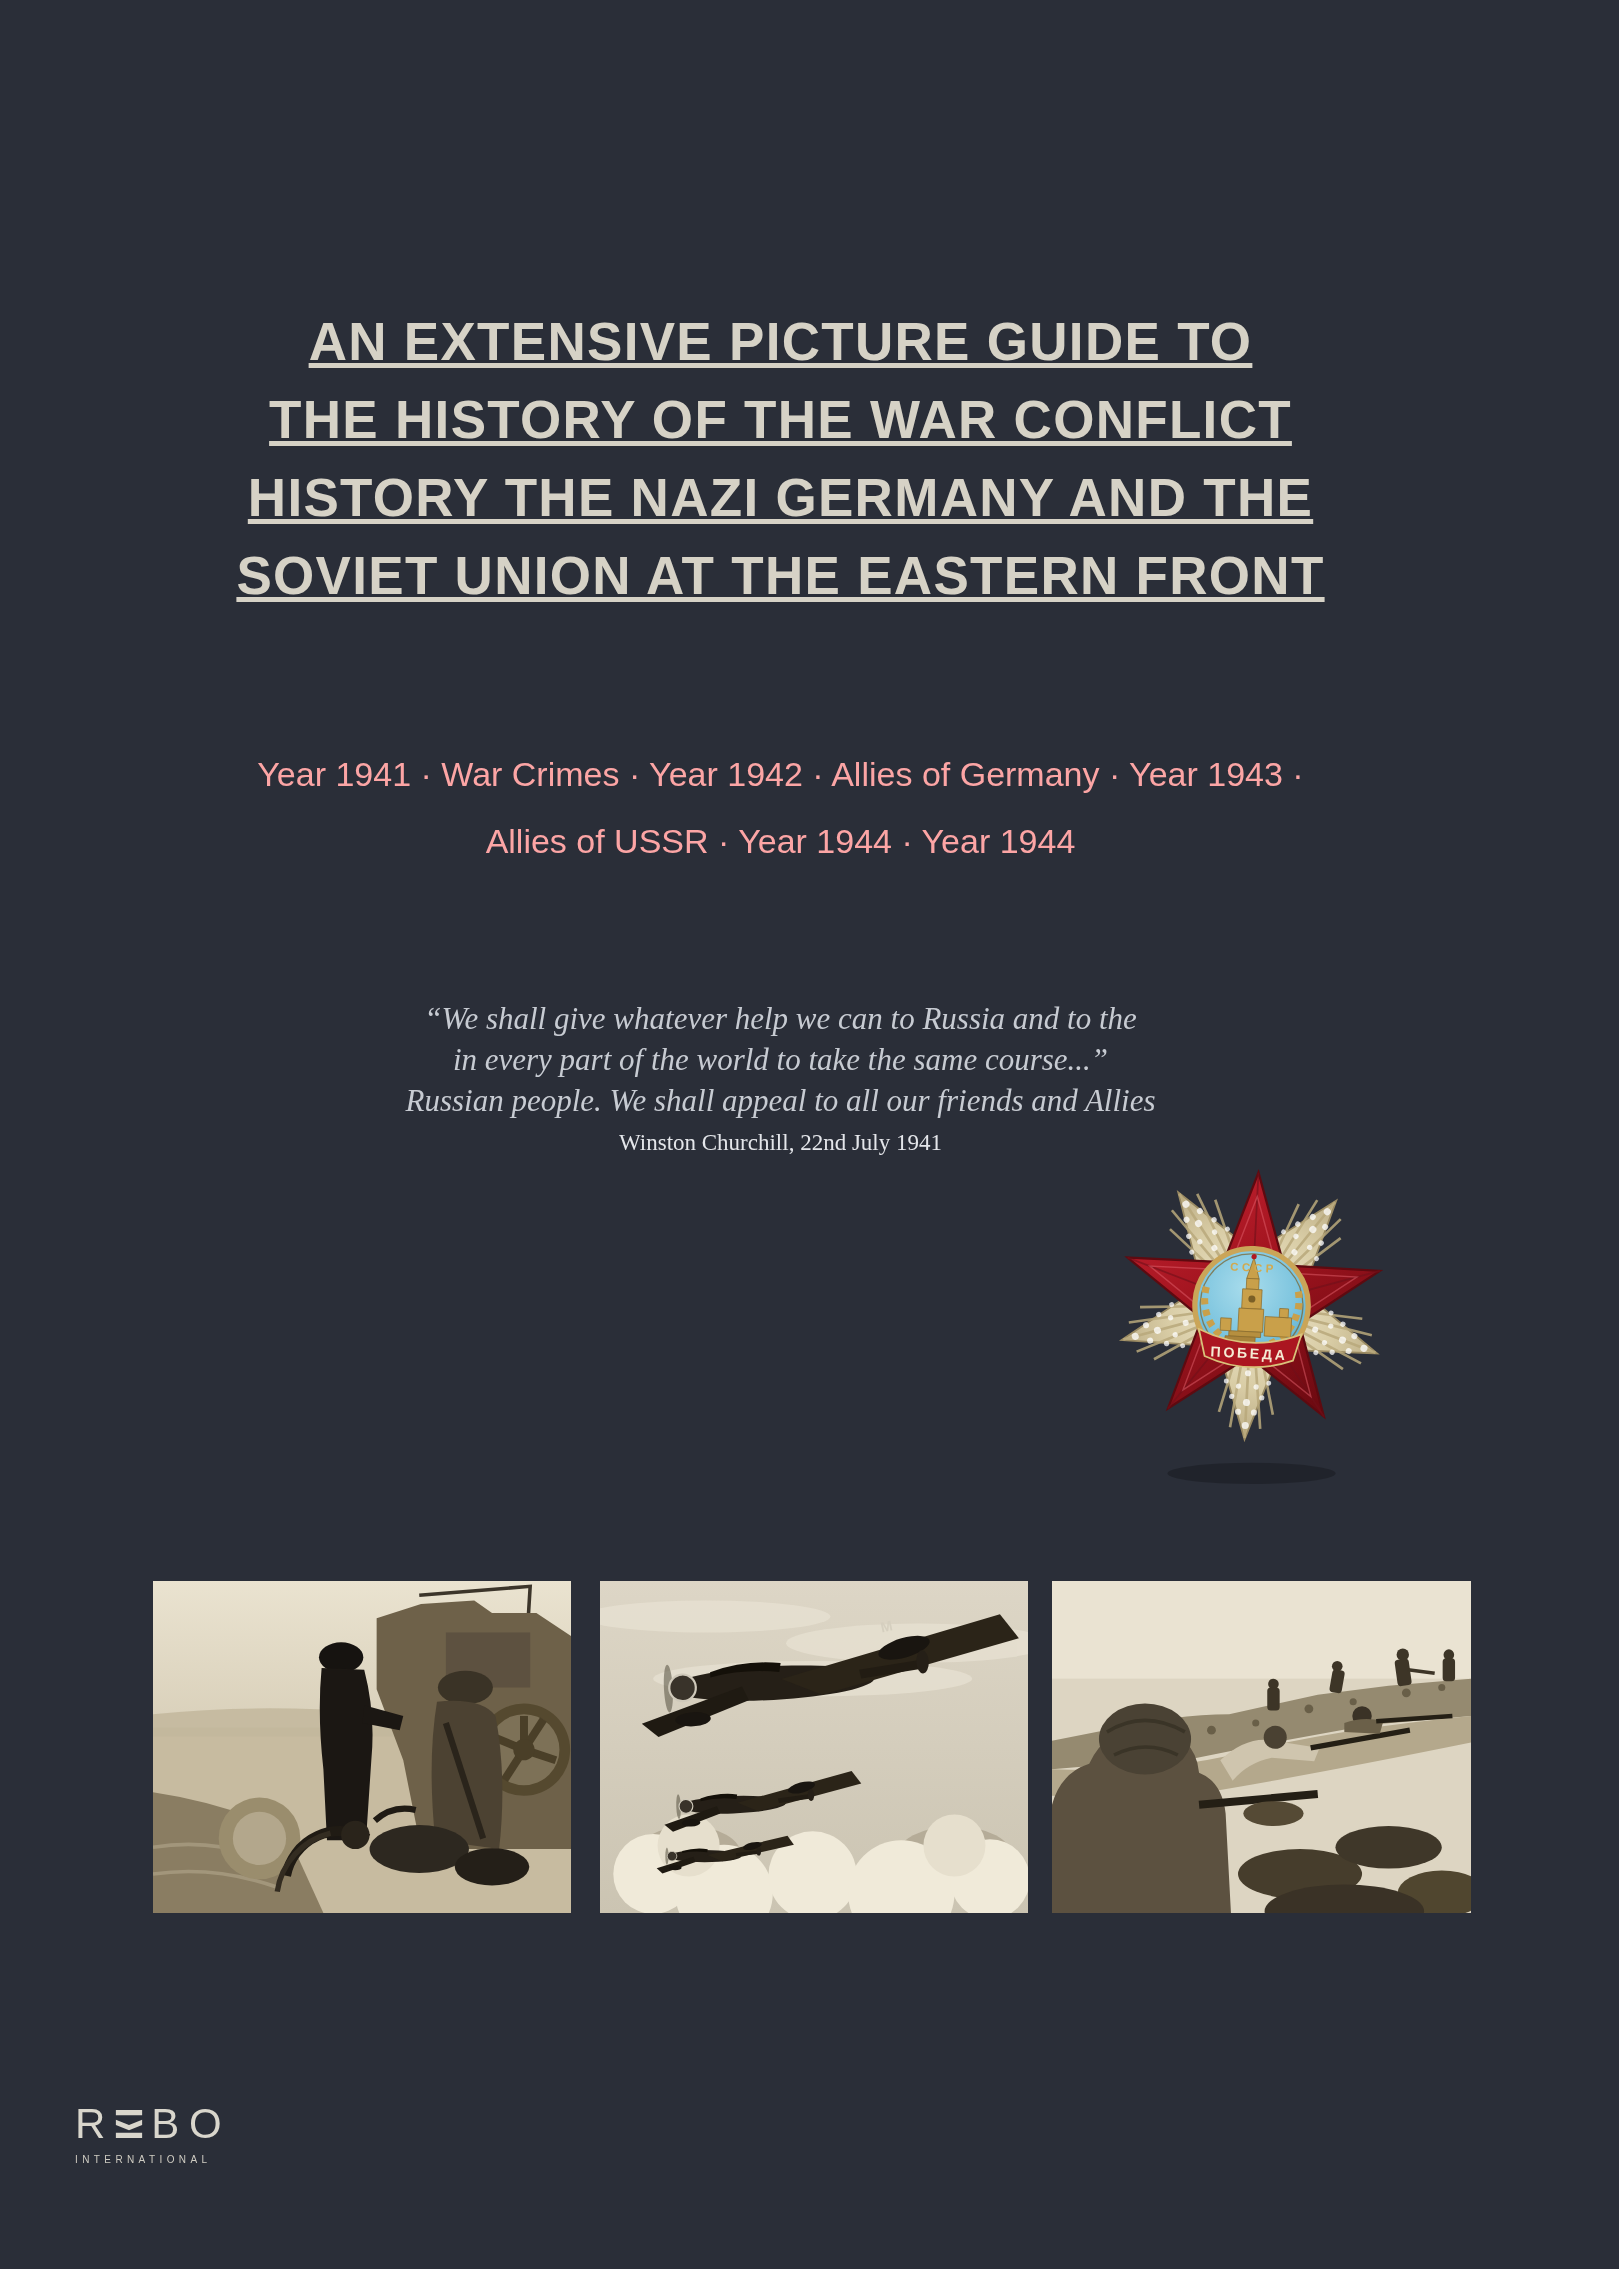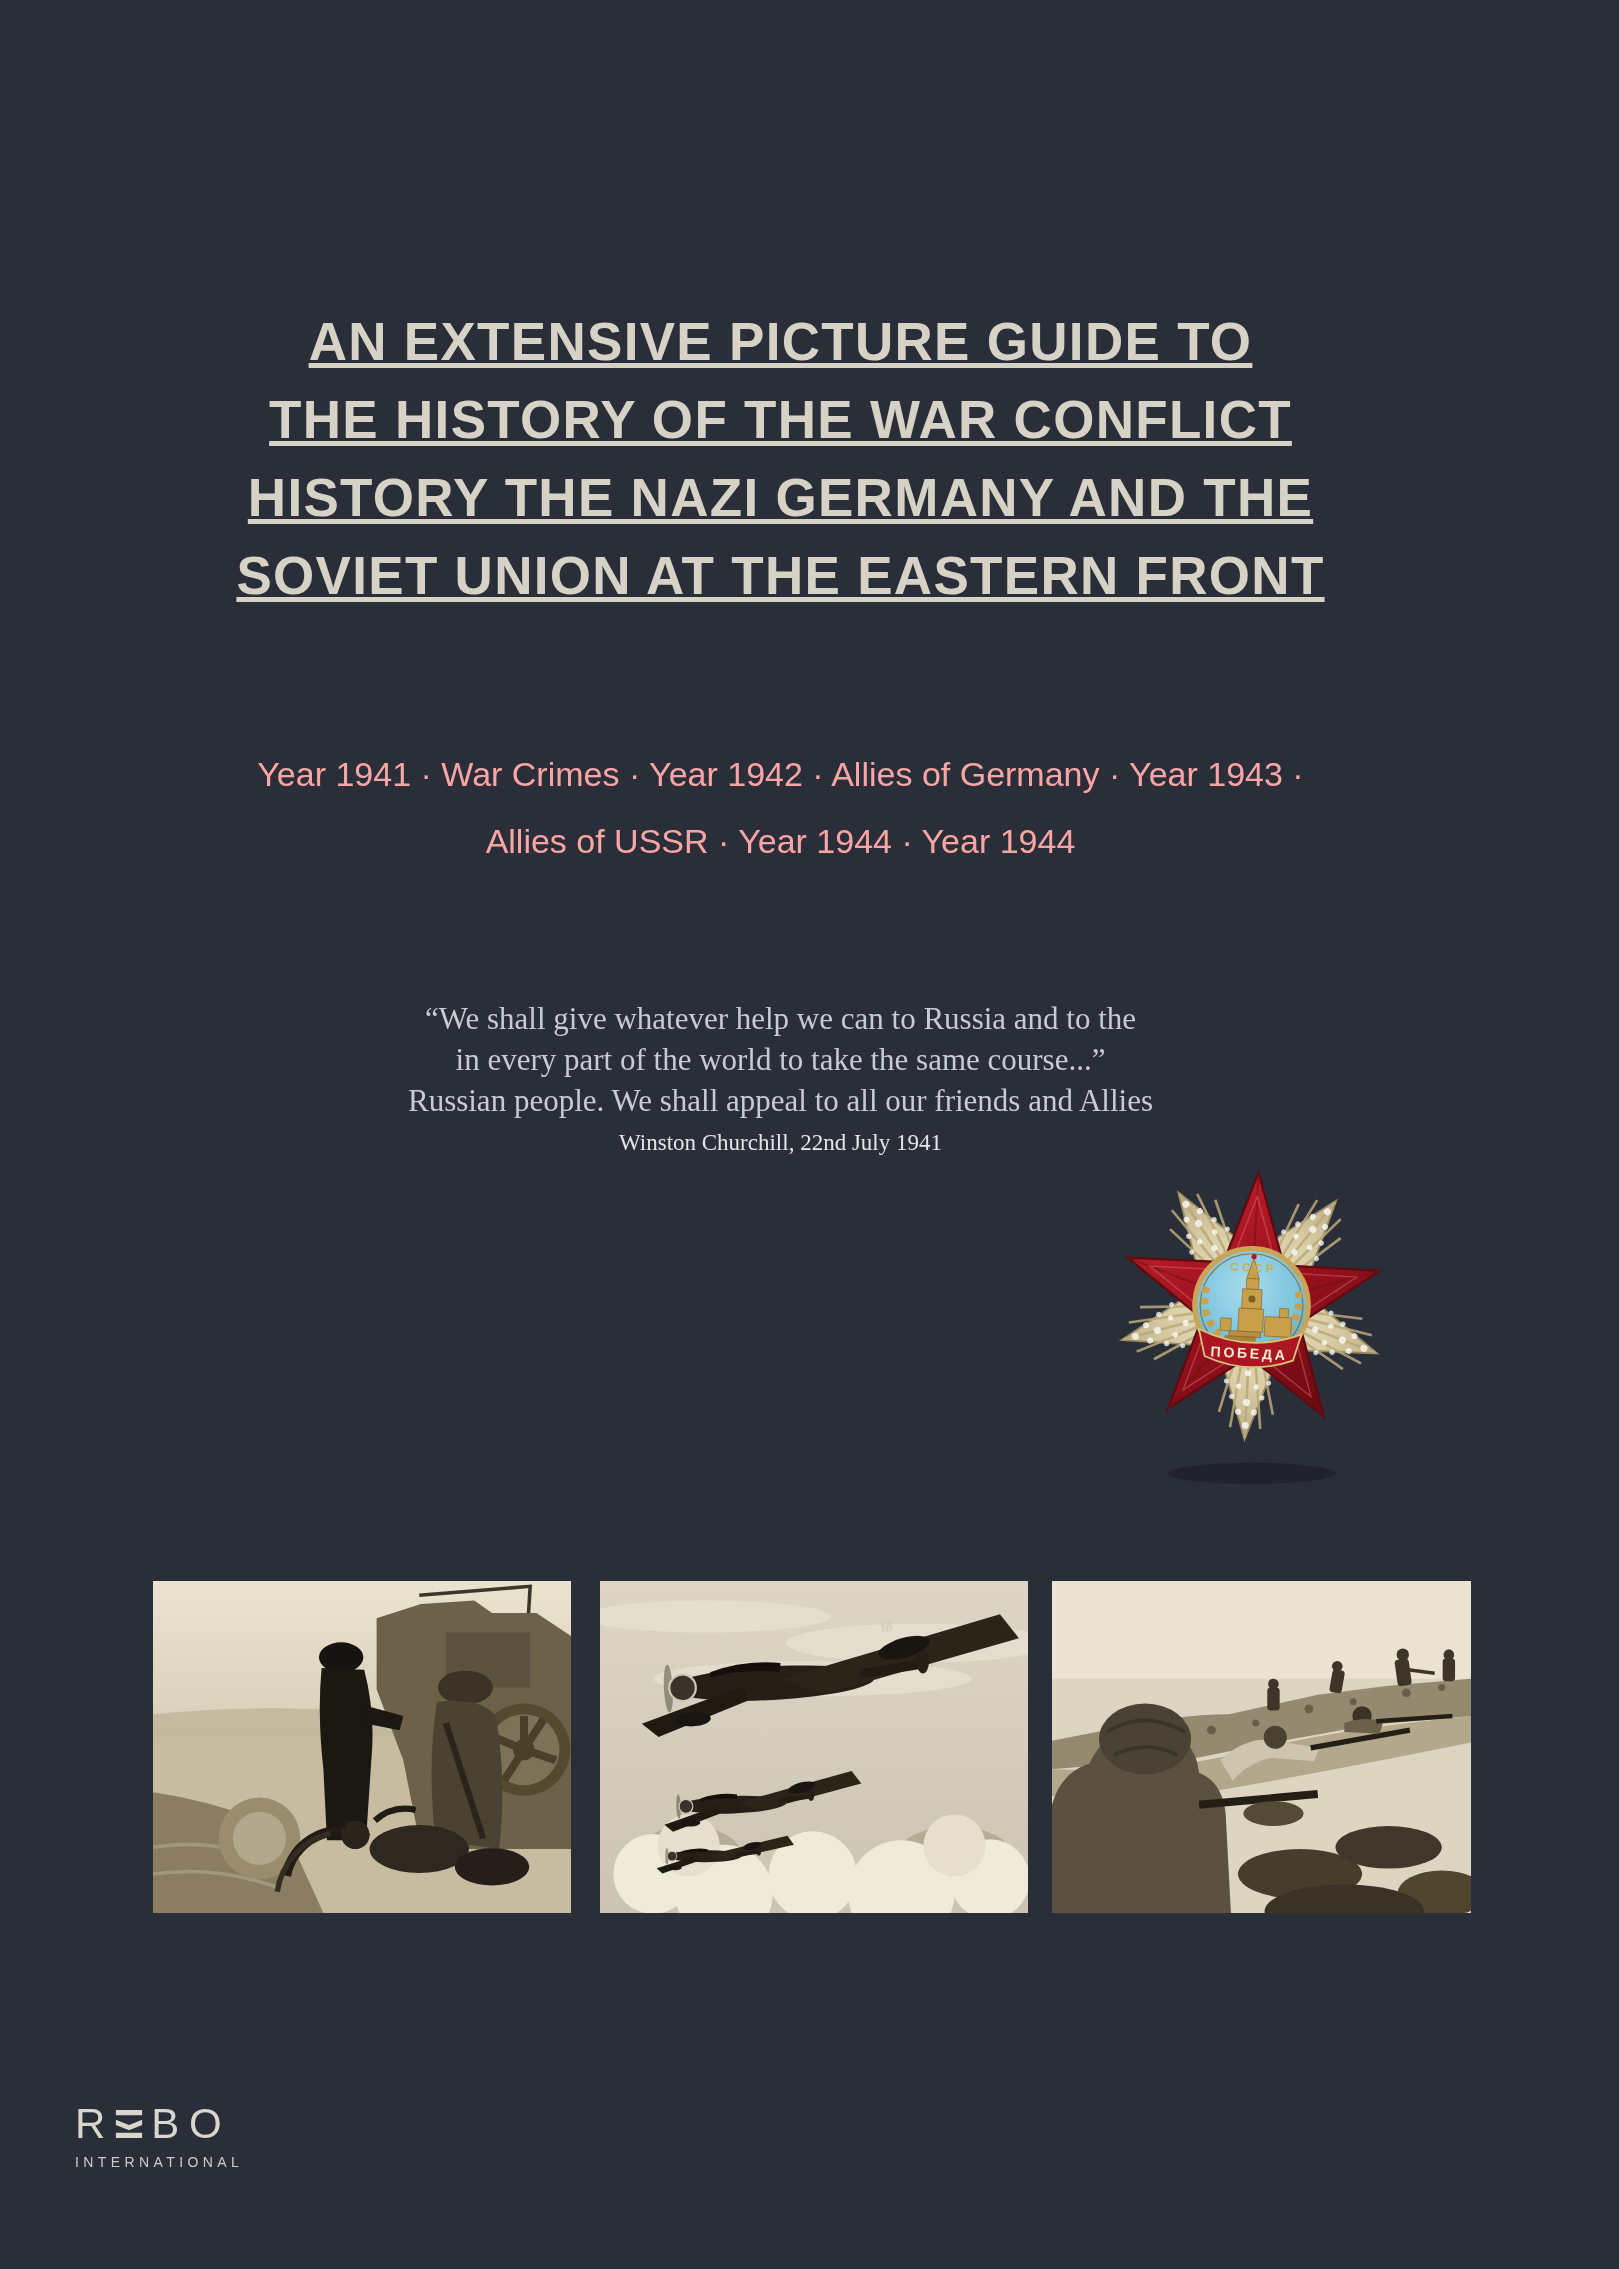--- a/index.html
+++ b/index.html
@@ -1,33 +1,33 @@
 <!DOCTYPE html>
 <html style="font-size:14px"><head>
 <meta charset="utf-8">
 <style>
   html,body{margin:0;padding:0;background:#2a2e38;}
   .page{position:relative;width:1620px;height:2270px;background:#2a2e38;overflow:hidden;
         font-family:"Liberation Sans",sans-serif;}
   .centercol{position:absolute;left:0;width:1561px;text-align:center;}
   .title-block{top:303px;color:#d6d2c6;font-weight:700;font-size:53px;line-height:78px;letter-spacing:1.3px;text-decoration:underline;}
   .categories{top:741px;font-family:Liberation Sans, sans-serif;font-size:34px;line-height:67px;color:#fca5a5;}
-  .quote-block{top:998px;font-family:"Liberation Serif",serif;font-size:31px;line-height:41px;color:#c7cbd2;}
+  .quote-block{top:998px;font-family:"Liberation Serif",serif;font-style:italic;font-size:31px;line-height:41px;color:#c7cbd2;}
   .attribution{top:1130px;font-family:"Liberation Serif",serif;font-size:23px;color:#e4e6ea;}
   .medal{position:absolute;left:1117px;top:1135px;width:270px;height:359px;}
   .medal svg{display:block;width:100%;height:100%;}
   .photos{position:absolute;top:1581px;left:0;width:1620px;height:332px;}
   .photo{position:absolute;top:0;height:332px;}
   .photo svg{display:block;width:100%;height:100%;}
   .photo1{left:153px;width:418px;}
   .photo2{left:600px;width:428px;}
   .photo3{left:1052px;width:419px;}
   .logo{position:absolute;left:75px;top:2100px;color:#d9d6cc;}
   .logo-word{display:flex;align-items:center;gap:8px;font-size:42px;letter-spacing:1.8px;}
-  .logo-sub{margin-top:6.2px;font-size:14px;letter-spacing:4.4px;color:#cfccc2;}
+  .logo-sub{margin-top:6.2px;font-size:10px;letter-spacing:4.4px;color:#cfccc2;}
   .medal-banner-text{font-family:"Liberation Sans",sans-serif;font-weight:bold;}
   .medal-cccp-text{font-family:"Liberation Sans",sans-serif;font-weight:bold;}
 </style>
 </head>
 <body>
 
 <div class="page">
 
   <div class="centercol title-block">
     <div>AN EXTENSIVE PICTURE GUIDE TO</div>

